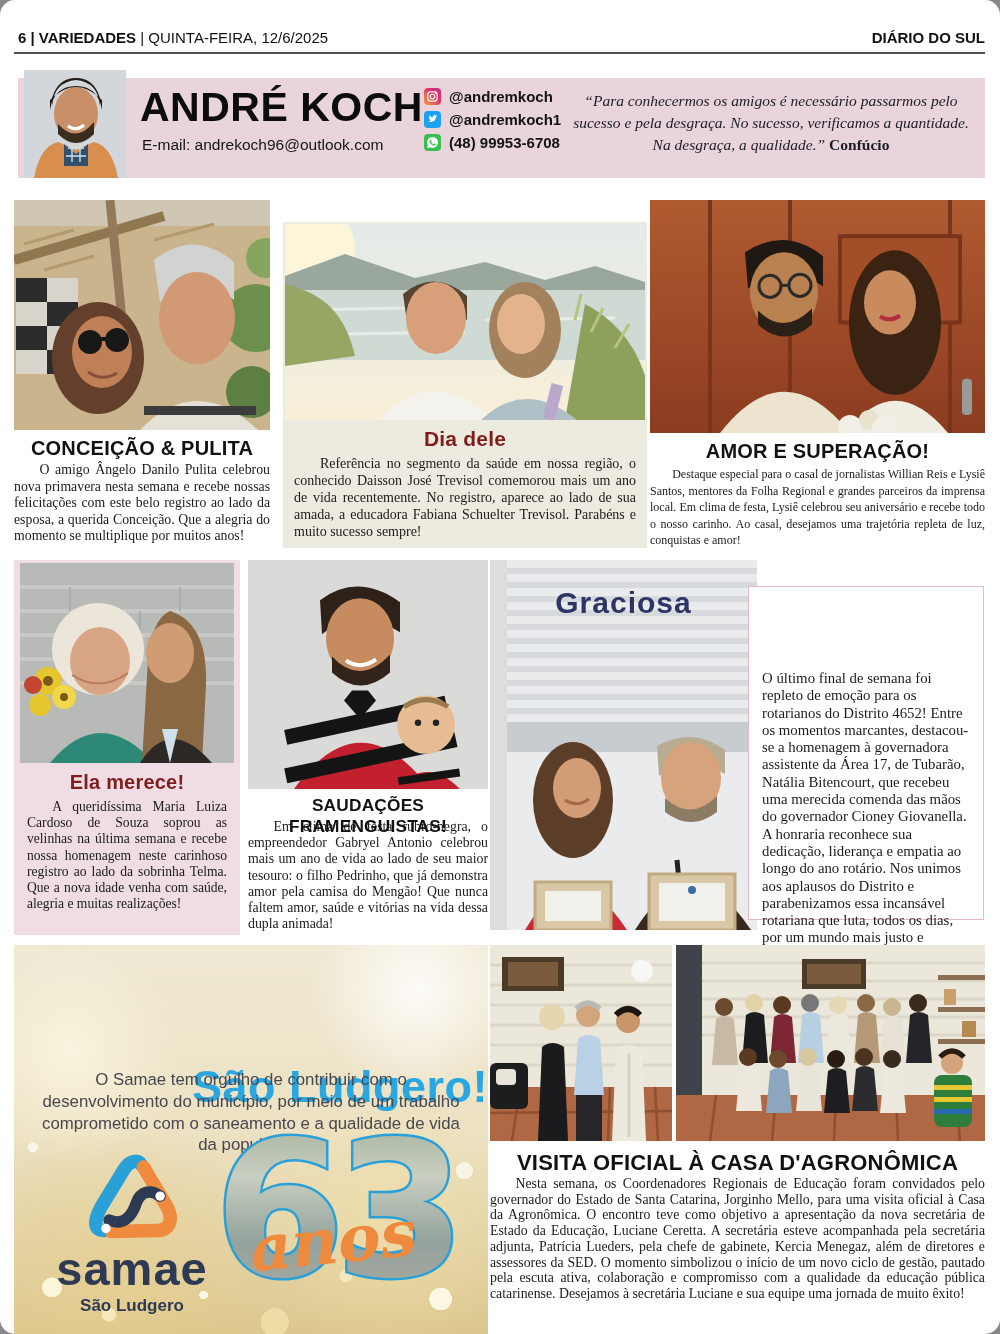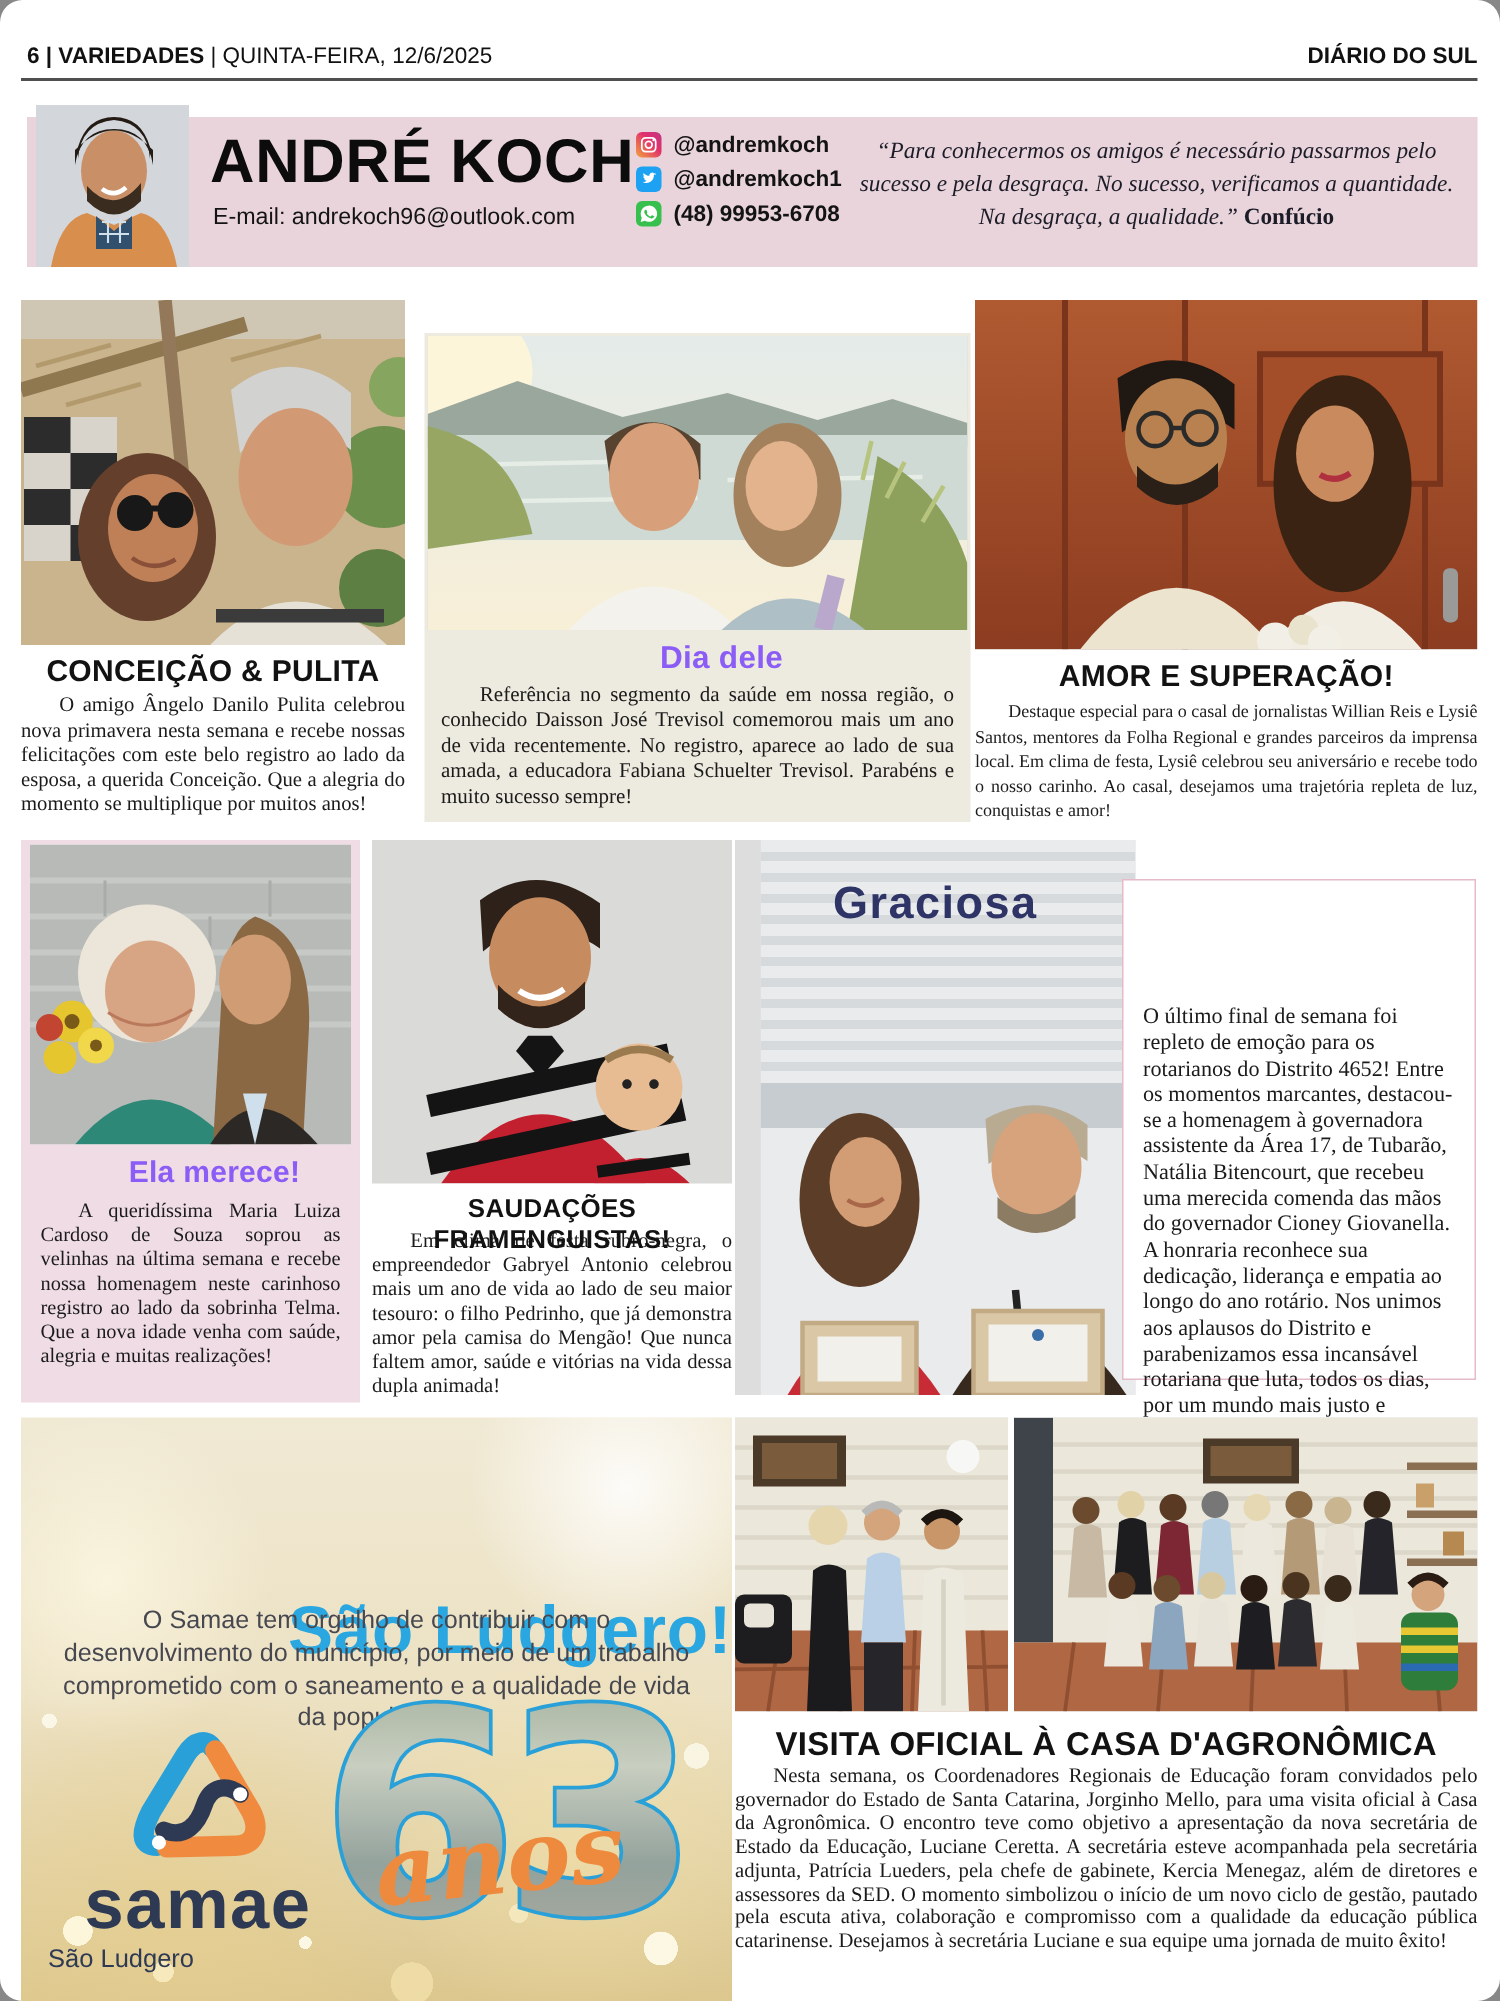--- a/index.html
+++ b/index.html
@@ -2,21 +2,21 @@
 <html lang="pt"><head>
 <meta charset="utf-8">
 <style>
   html,body{margin:0;padding:0;background:#888;}
   #page{position:relative;width:1000px;height:1334px;background:#ffffff;overflow:hidden;
         font-family:"Liberation Sans",sans-serif;border-radius:15px;}
   .abs{position:absolute;}
   .ph{position:absolute;overflow:hidden;background:#ddd;}
   .ph svg{width:100%;height:100%;display:block;}
   .title{font-family:"Liberation Sans",sans-serif;font-weight:700;text-align:center;color:#121212;letter-spacing:.2px;}
-  .maroon{color:#8b5cf6;padding-left:16px;}
+  .maroon{color:#7f1d1d;}
   .body{font-family:"Liberation Serif",serif;color:#1b1b1b;text-align:justify;hyphens:auto;}
   .body p{margin:0;text-indent:1.85em;}
   .body.noj{text-align:left;}
   
   .hdr{left:18px;right:15px;top:29px;display:flex;justify-content:space-between;font-size:15px;color:#111;}
   .hdr b{font-weight:700;}
   .rule{left:14px;top:52px;width:971px;height:2px;background:#4f4f4f;}
   
   .banner-bg{left:18px;top:78px;width:967px;height:100px;background:#e8d4da;}
   .bname{left:140px;top:84px;width:310px;font-size:41px;font-weight:700;color:#0c0c0c;letter-spacing:.5px;}
@@ -55,21 +55,21 @@
       radial-gradient(circle 20px at 55% 97%, rgba(242,224,170,.8) 0 70%, transparent 71%),
       radial-gradient(circle 6px at 40% 90%, rgba(255,252,238,.9) 0 70%, transparent 71%);}
   .ad .greet{position:absolute;top:36px;left:0;width:100%;text-align:center;font-size:27px;font-weight:700;color:#22395c;}
   .ad .city{position:absolute;top:68px;left:0;width:100%;text-align:right;font-size:45px;font-weight:700;color:#2aa7e0;letter-spacing:.5px;margin-top:48px;}
   .ad .adbody{position:absolute;top:124px;left:28px;width:418px;text-align:center;font-size:16.8px;line-height:1.3;color:#474750;font-weight:500;}
   .ad .anos{position:absolute;left:178px;top:258px;width:282px;text-align:center;
             font-family:"DejaVu Serif",serif;font-style:italic;font-weight:700;font-size:64px;color:#ee8a3e;
             transform:rotate(-6deg);}
   .ad .samae{position:absolute;left:18px;top:296px;width:200px;text-align:center;font-size:47px;font-weight:700;
              color:#2e3a54;letter-spacing:1px;}
-  .ad .samae-sub{position:absolute;left:18px;top:351px;width:200px;text-align:left;font-size:17px;color:#2e3a54;font-weight:400;}
+  .ad .samae-sub{position:absolute;left:18px;top:351px;width:200px;text-align:center;font-size:17px;color:#2e3a54;font-weight:700;}
   .graciosa{position:absolute;left:0;top:26px;width:100%;text-align:center;font-size:30px;font-weight:700;
             color:#2e3566;letter-spacing:1px;font-family:"Liberation Sans",sans-serif;}
 </style>
 </head>
 <body>
 
 <div id="page">
 
   <div class="abs hdr">
     <div>

